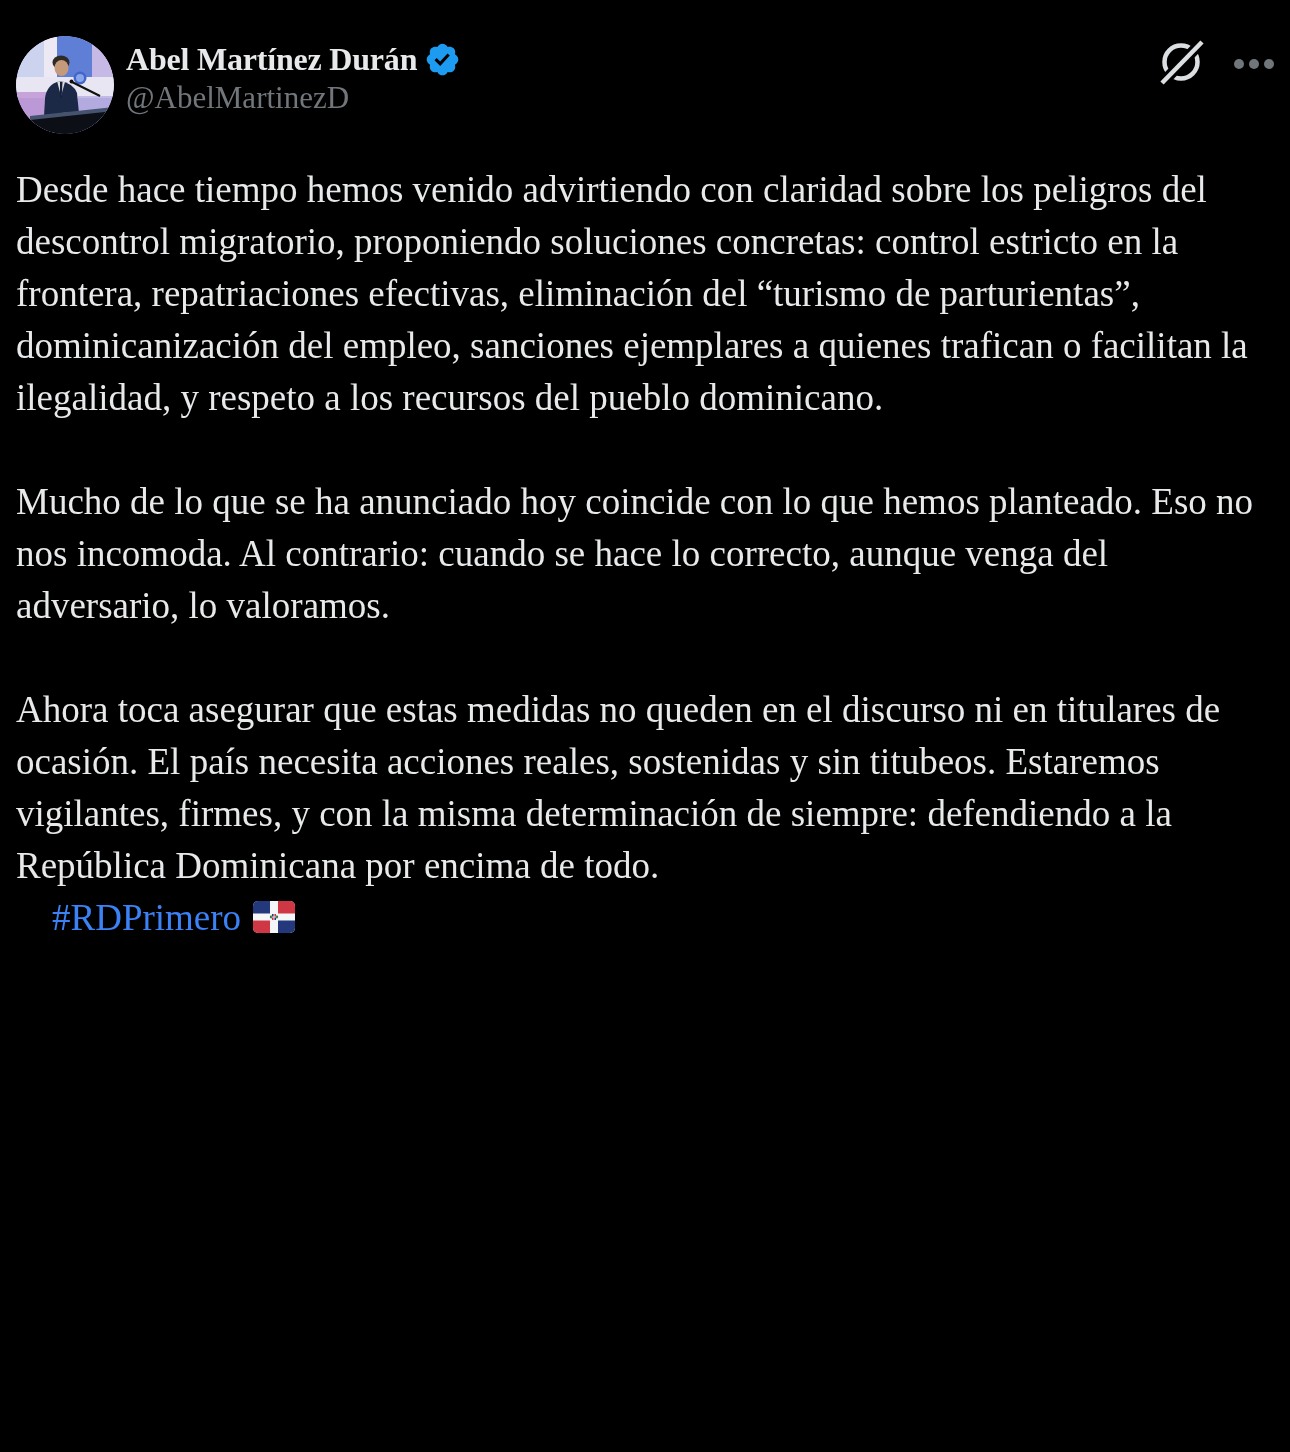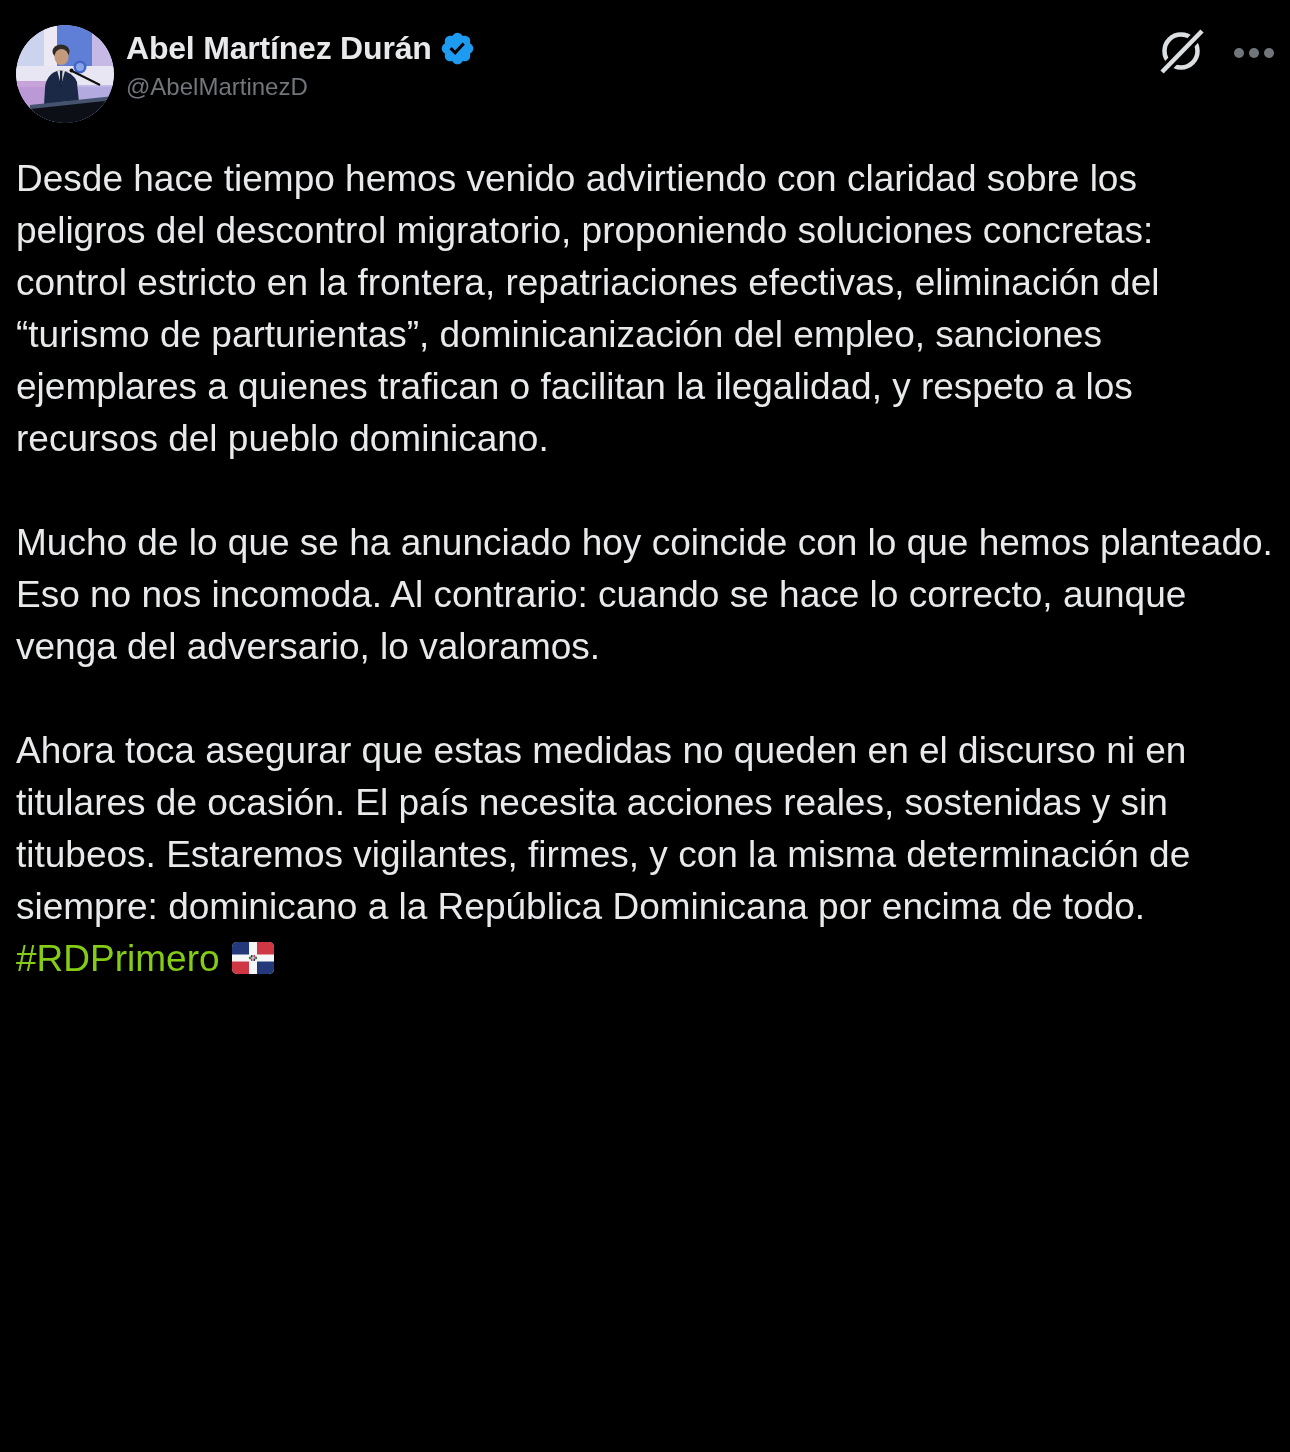--- a/index.html
+++ b/index.html
@@ -2,55 +2,55 @@
 <html><head>
 <meta charset="utf-8">
 <style>
   html, body { margin: 0; padding: 0; }
   body {
     width: 1290px; height: 1452px;
     background: #000000;
     font-family: "Liberation Sans", sans-serif;
     overflow: hidden;
   }
-  .post { position: relative; padding: 25px 16px 0 16px; box-sizing: border-box; width: 1290px; }
+  .post { position: relative; padding: 36px 16px 0 16px; box-sizing: border-box; width: 1290px; font-family: Liberation Serif, serif; }
 
   
   .header { position: relative; display: flex; align-items: flex-start; }
   .avatar {
     width: 98px; height: 98px; border-radius: 50%;
     overflow: hidden; flex: none; cursor: pointer; background:#1a1a2e;
   }
   .avatar svg { display: block; width: 98px; height: 98px; }
   .id-block { margin-left: 12px; padding-top: 4px; }
   .name-row { display: flex; align-items: center; gap: 7px; cursor: pointer; }
   .name {
     font-size: 32px; font-weight: 700; color: #e7e9ea;
     letter-spacing: -0.2px; line-height: 38px; white-space: nowrap;
   }
   .badge { display: inline-flex; }
   .badge svg { width: 37px; height: 37px; display: block; }
-  .handle { font-size: 24px; color: #71767b; line-height: 36px; margin-top: 2px; cursor: pointer; }
+  .handle { font-size: 31px; color: #71767b; line-height: 36px; margin-top: 2px; cursor: pointer; }
 
   .header-actions { position: absolute; top: 2px; right: 0; display: flex; align-items: flex-start; gap: 28px; }
   .icon-btn { background: none; border: none; padding: 0; cursor: pointer; display: block; }
   .grok-btn svg { display: block; width: 48px; height: 48px; }
   .more-btn { margin-top: 20px; }
   .more-btn svg { display: block; width: 40px; height: 12px; }
 
   
   .body-text {
     margin-top: 30px;
     font-size: 37px; line-height: 52px; color: #e7e9ea;
     letter-spacing: 0; word-spacing: 0;
   }
   .body-text p { margin: 0 0 52px 0; }
   .body-text p.mb-0 { margin-bottom: 0; }
   .tag-line { margin: 0; }
-  .hashtag { color: #84cc16; text-decoration: none; cursor: pointer; }
+  .hashtag { color: #3b82f6; text-decoration: none; cursor: pointer; margin-left: 36px; }
   .flag {
     display: inline-block; width: 42px; height: 32px;
     margin-left: 12px; vertical-align: -3px;
   }
   .flag svg { display: block; width: 42px; height: 32px; }
 </style>
 </head>
 <body>
 
 <article class="post">
@@ -116,21 +116,21 @@
           <circle cx="35" cy="6" r="5" fill="#71767b"></circle>
         </svg>
       </button>
     </div>
 
   </header>
 
   <div class="body-text">
     <p>Desde hace tiempo hemos venido advirtiendo con claridad sobre los peligros del descontrol migratorio, proponiendo soluciones concretas: control estricto en la frontera, repatriaciones efectivas, eliminación del “turismo de parturientas”, dominicanización del empleo, sanciones ejemplares a quienes trafican o facilitan la ilegalidad, y respeto a los recursos del pueblo dominicano.</p>
     <p>Mucho de lo que se ha anunciado hoy coincide con lo que hemos planteado. Eso no nos incomoda. Al contrario: cuando se hace lo correcto, aunque venga del adversario, lo valoramos.</p>
-    <p class="mb-0">Ahora toca asegurar que estas medidas no queden en el discurso ni en titulares de ocasión. El país necesita acciones reales, sostenidas y sin titubeos. Estaremos vigilantes, firmes, y con la misma determinación de siempre: dominicano a la República Dominicana por encima de todo.</p>
+    <p class="mb-0">Ahora toca asegurar que estas medidas no queden en el discurso ni en titulares de ocasión. El país necesita acciones reales, sostenidas y sin titubeos. Estaremos vigilantes, firmes, y con la misma determinación de siempre: defendiendo a la República Dominicana por encima de todo.</p>
     <p class="tag-line"><a class="hashtag">#RDPrimero</a><span class="flag"><svg viewBox="0 0 42 32">
       <defs>
               <clipPath id="fc">
                 <rect width="42" height="32" rx="5"></rect>
               </clipPath>
             </defs>
       <g clip-path="url(#fc)">
         <rect width="42" height="32" fill="#f4f6f8"></rect>
         <rect x="0" y="0" width="17" height="12.5" fill="#24397c"></rect>
         <rect x="25" y="0" width="17" height="12.5" fill="#cf3744"></rect>

